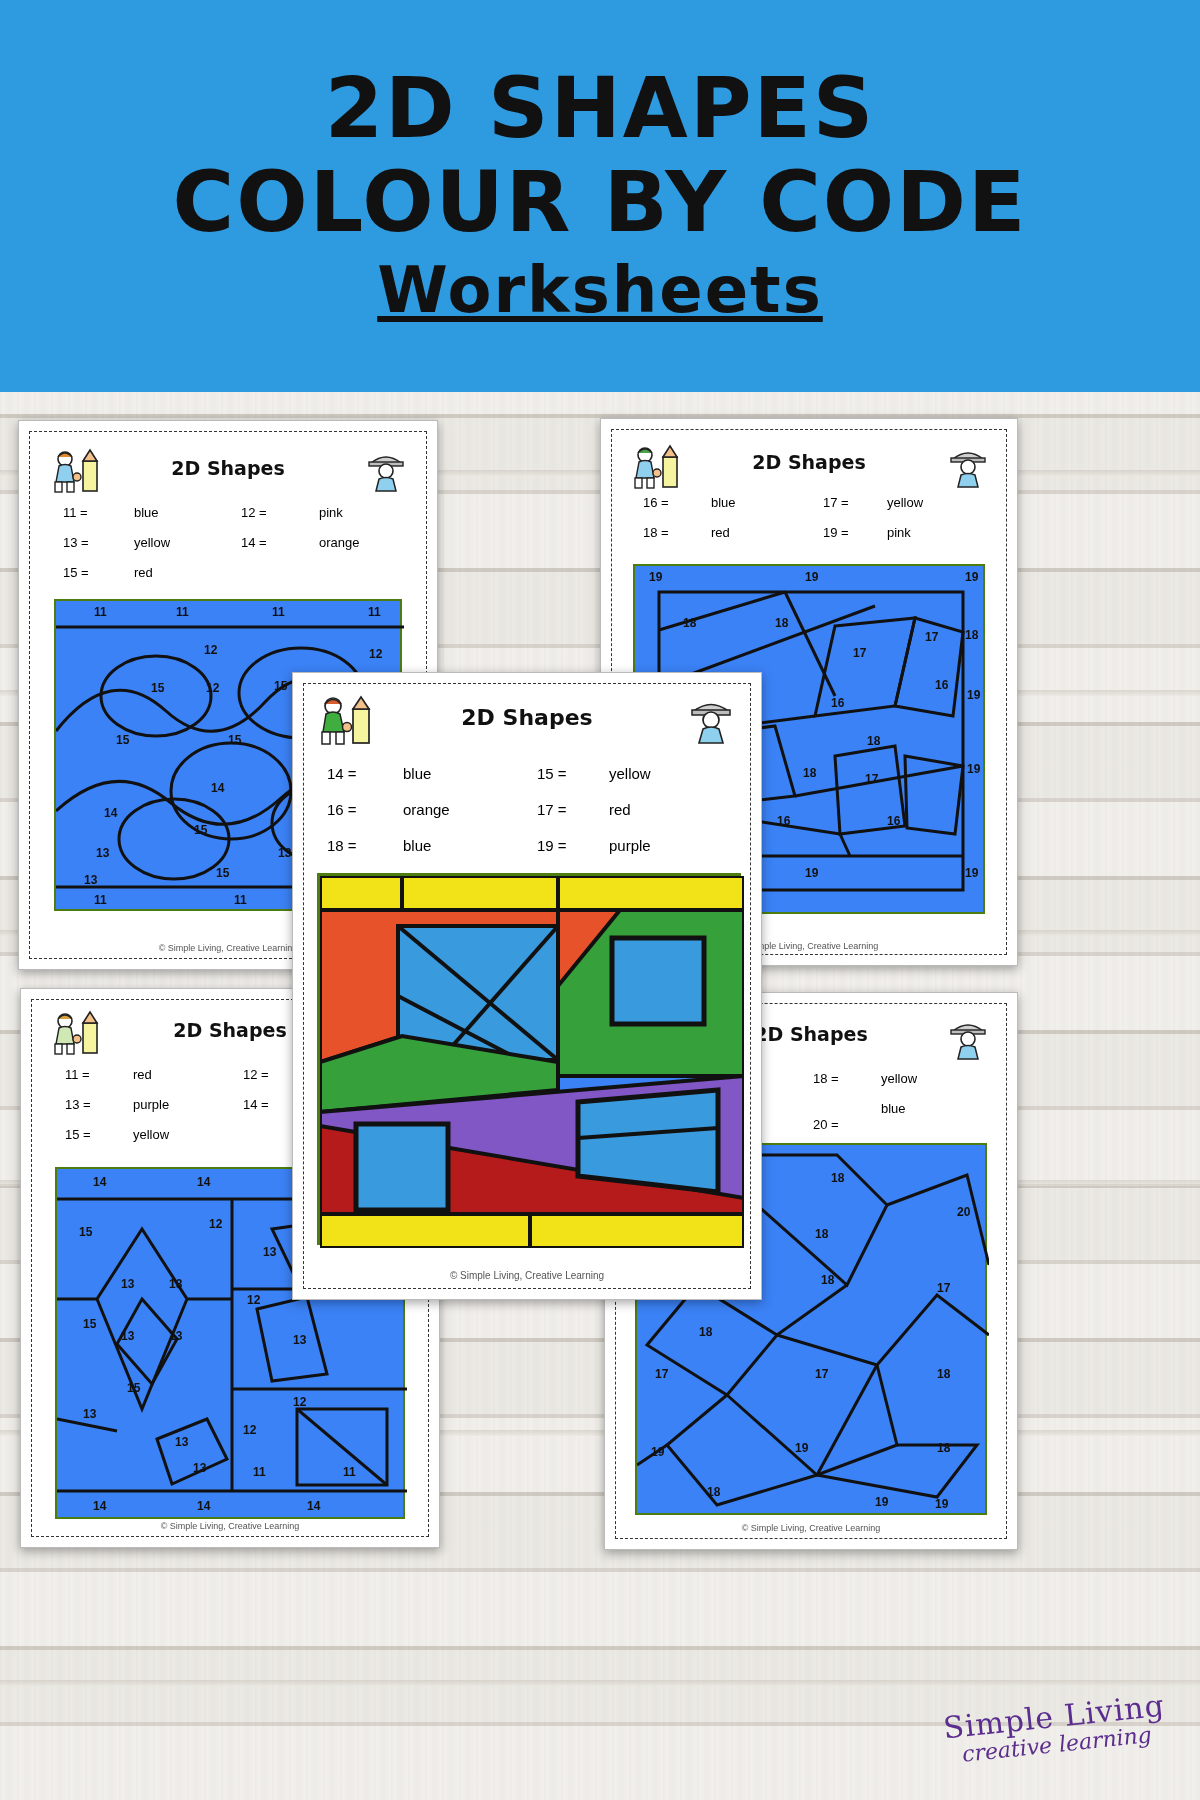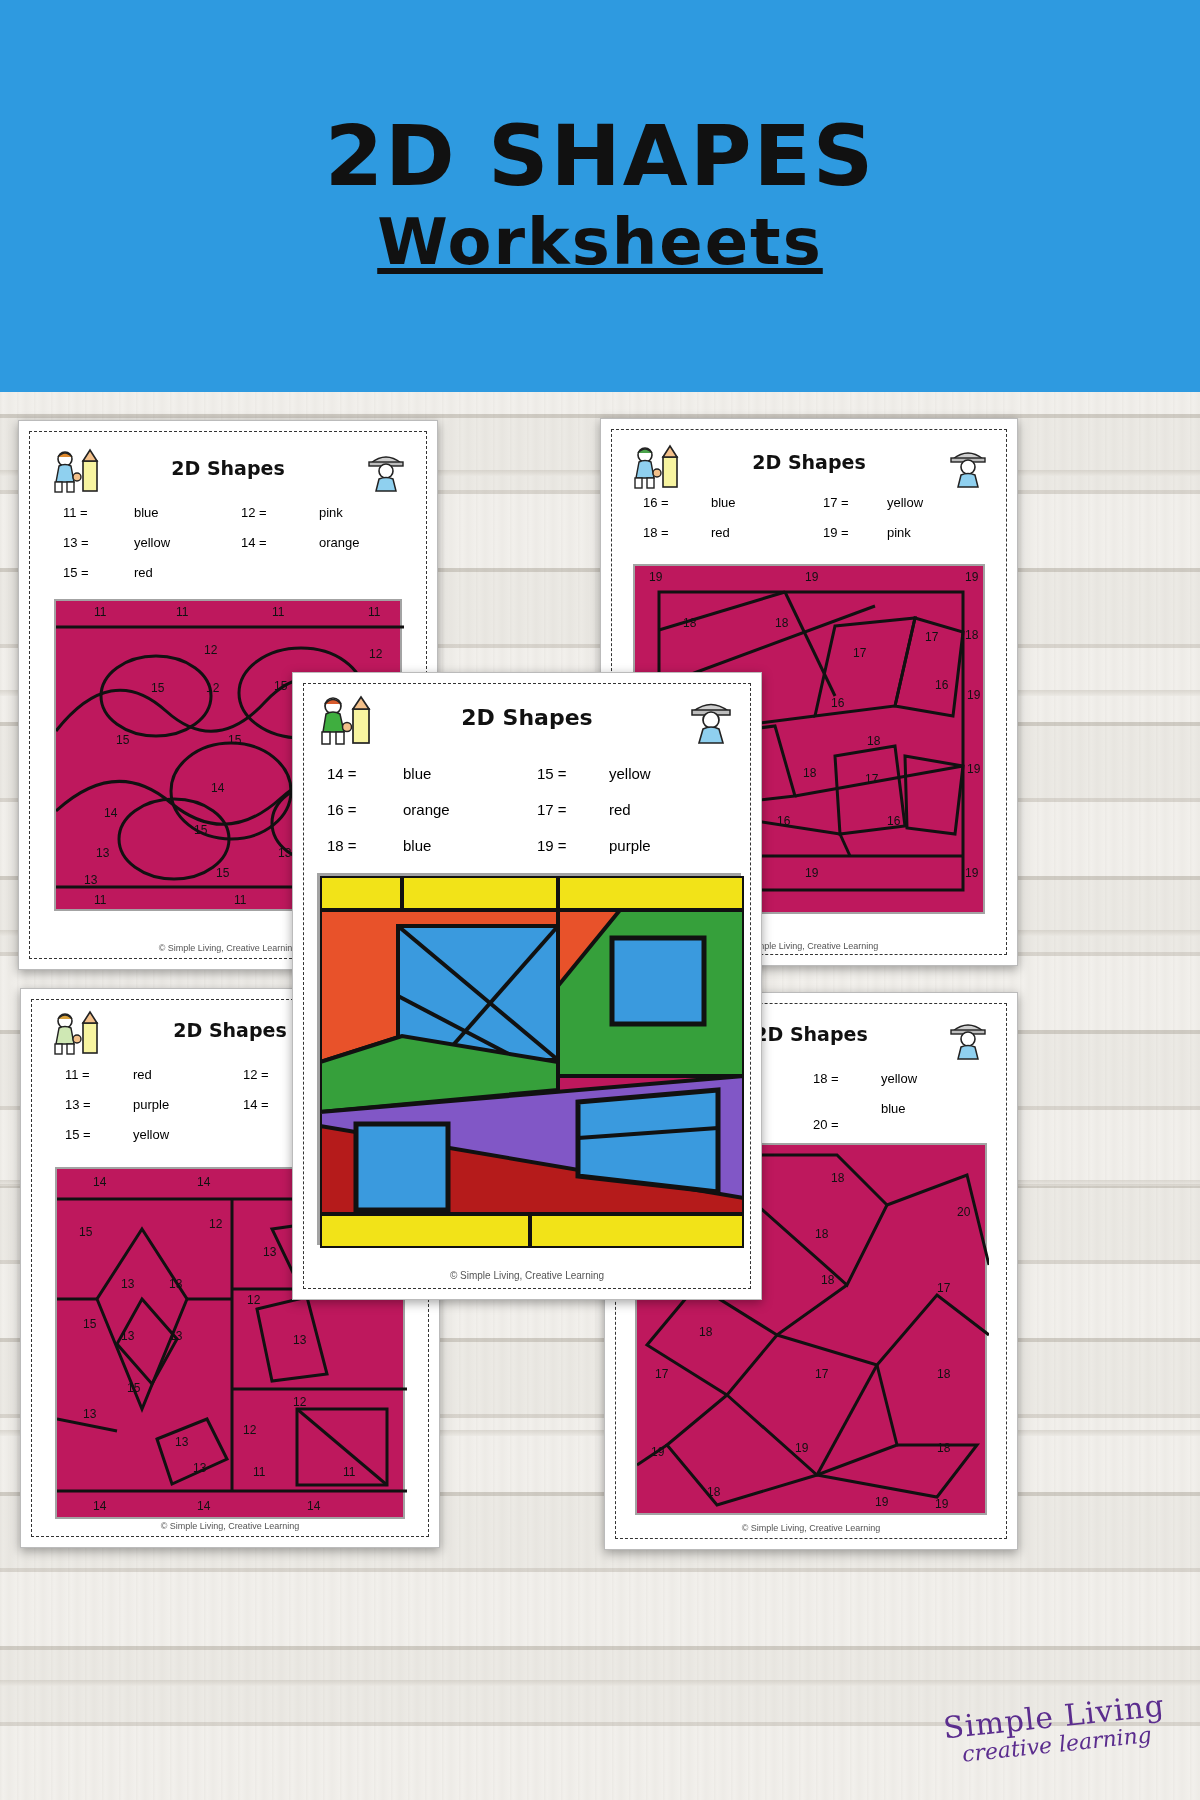--- a/index.html
+++ b/index.html
@@ -69,21 +69,21 @@
     font-family:"DejaVu Sans", sans-serif;
     font-weight:bold; color:#111;
   }
   .kid, .kid2 { position:absolute; }
   .footer-note{
     position:absolute; width:100%; text-align:center; color:#555;
   }
   .key-num { position:absolute; }
   .key-col { position:absolute; }
 
-  .grid-box{ position:absolute; border:2px solid #a3a3a3; background:#be185d; }
+  .grid-box{ position:absolute; border:2px solid #4d7c0f; background:#3b82f6;font-weight:bold; }
   .cellnum{ position:absolute; font-family:"Liberation Sans",sans-serif; color:#111; }
 
   svg.lines{ position:absolute; left:0; top:0; }
 
   
   .logo{
     position:absolute; color:#5b2d8e; font-family:"DejaVu Serif", serif;
     transform:rotate(-6deg); text-align:center; line-height:1.05;
   }
   .logo .l1{ font-size:30px; letter-spacing:1px;}
@@ -95,20 +95,21 @@
 <div class="wood"></div>
 <div class="plank-seam" style="top:470px"></div>
 <div class="plank-seam" style="top:690px"></div>
 <div class="plank-seam" style="top:930px"></div>
 <div class="plank-seam" style="top:1180px"></div>
 <div class="plank-seam" style="top:1430px"></div>
 <div class="plank-seam" style="top:1680px"></div>
 
 <div class="banner">
   <h1 class="title-line1">2D SHAPES</h1>
+  <h1 class="title-line2">COLOUR BY CODE</h1>
   <h1 class="title-line3">Worksheets</h1>
 </div>
 
 <div class="sheet" style="left:18px; top:420px; width:420px; height:550px;">
   <div class="inner-border"></div>
 
   <svg class="kid" style="left:30px; top:26px;" width="60" height="48" viewBox="0 0 60 48">
     <circle cx="16" cy="12" r="7" fill="#fff" stroke="#222" stroke-width="1.6"></circle>
     <path d="M9 10 q7 -8 14 0" fill="#e08a2e" stroke="#222" stroke-width="1.4"></path>
     <path d="M10 19 q6 -3 12 0 l3 16 h-18 z" fill="#8fd0ef" stroke="#222" stroke-width="1.4"></path>

